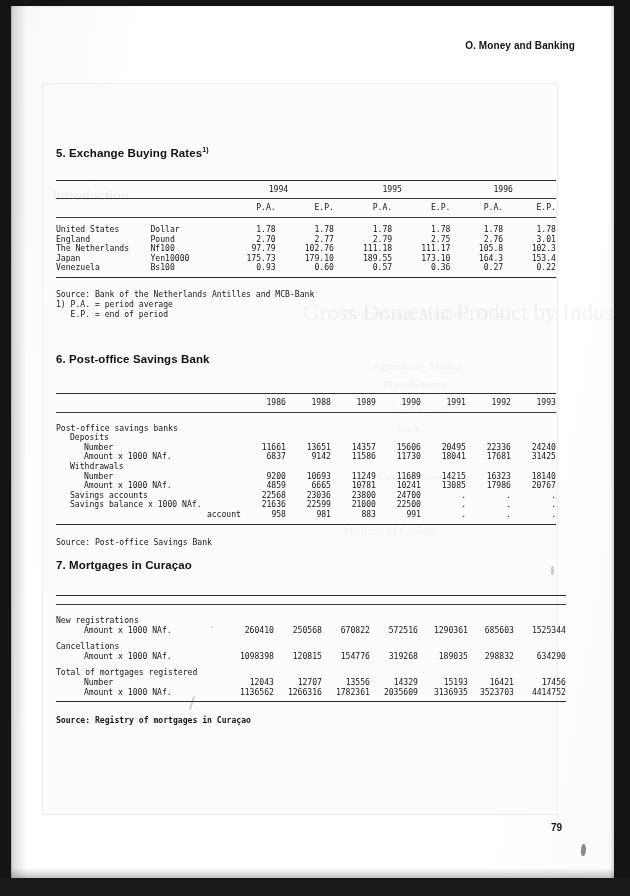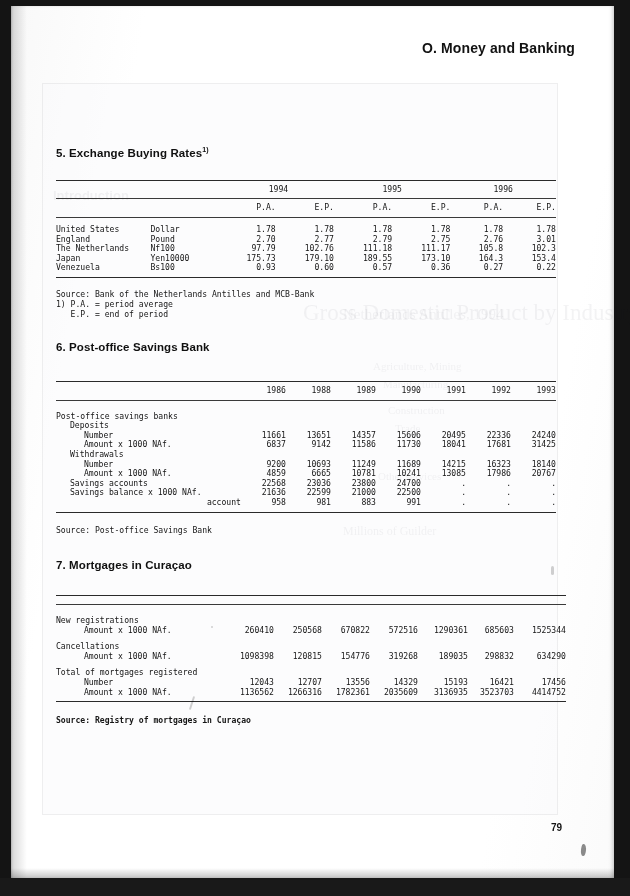--- a/index.html
+++ b/index.html
@@ -57,21 +57,21 @@
     left: 0; top: 0;
     width: 603px;
     height: 872px;
     color: #171717;
   }
 
   .running-head {
     position: absolute;
     right: 39px;
     top: 34px;
-    font-size: 14px;
+    font-size: 10px;
     font-weight: bold;
     letter-spacing: 0.1px;
     color: #121212;
     white-space: nowrap;
   }
 
   
   .ghost-panel {
     position: absolute;
     left: 31px;
@@ -306,21 +306,21 @@
           </tbody>
         </table>
 
         <div style="margin-top:11px;">
           <div class="srcnote">Source: Bank of the Netherlands Antilles and MCB-Bank</div>
           <div class="srcnote">1) P.A. = period average</div>
           <div class="srcnote">   E.P. = end of period</div>
         </div>
       </div>
 
-      <div class="section" style="top:335px;">
+      <div class="section" style="top:347px;">
         <h2 class="sec-title"><span>6.</span>&nbsp;<span>Post-office Savings Bank</span></h2>
 
         <table class="tbl" style="margin-top:28px;">
           <colgroup>
             <col style="width:185px">
             <col style="width:45px">
               <col style="width:45px">
               <col style="width:45px">
             <col style="width:45px">
               <col style="width:45px">

